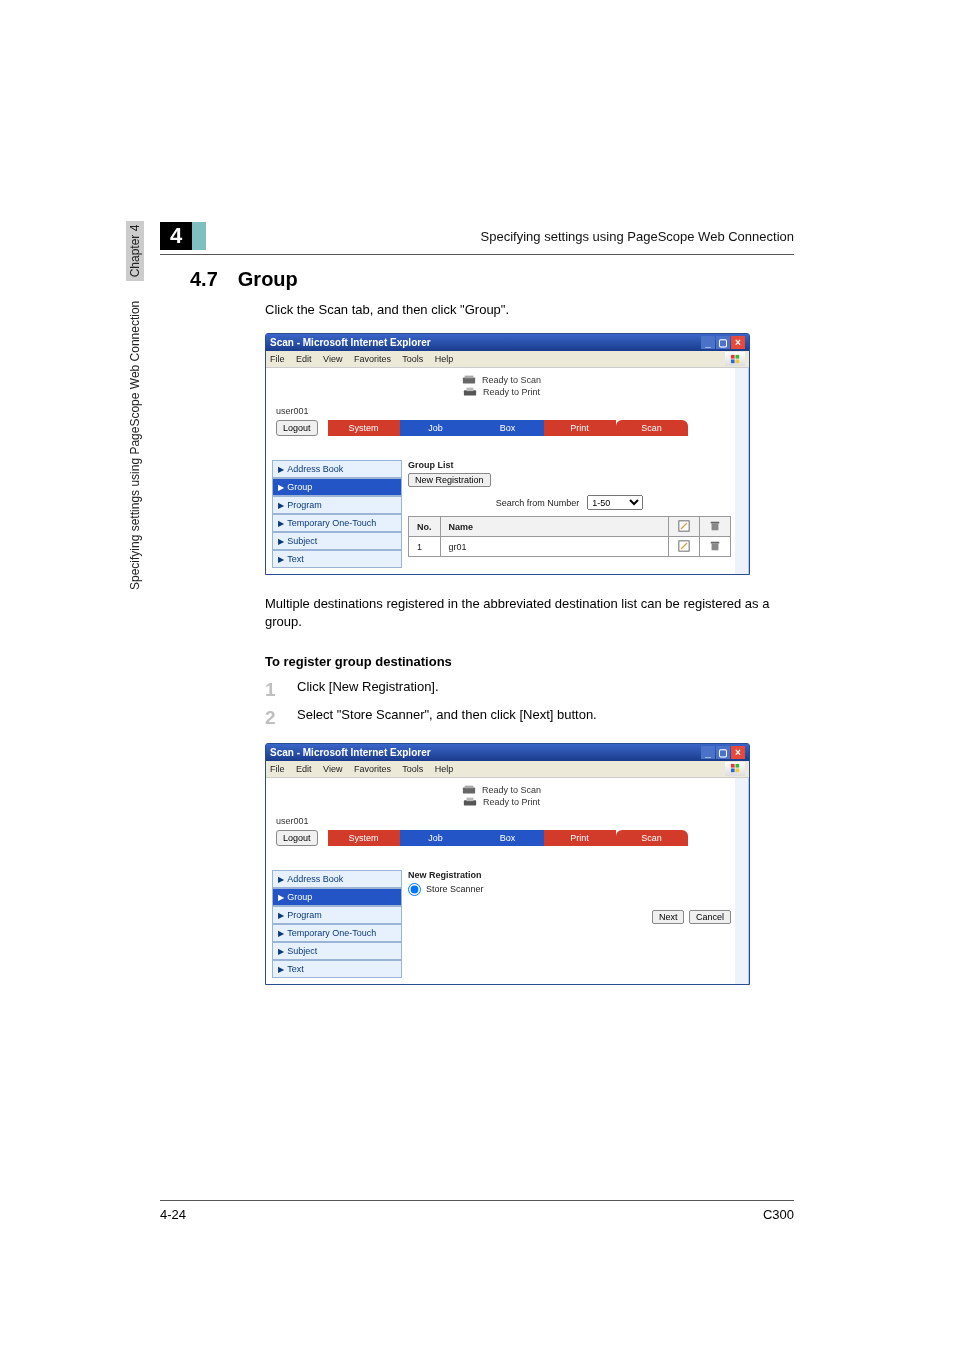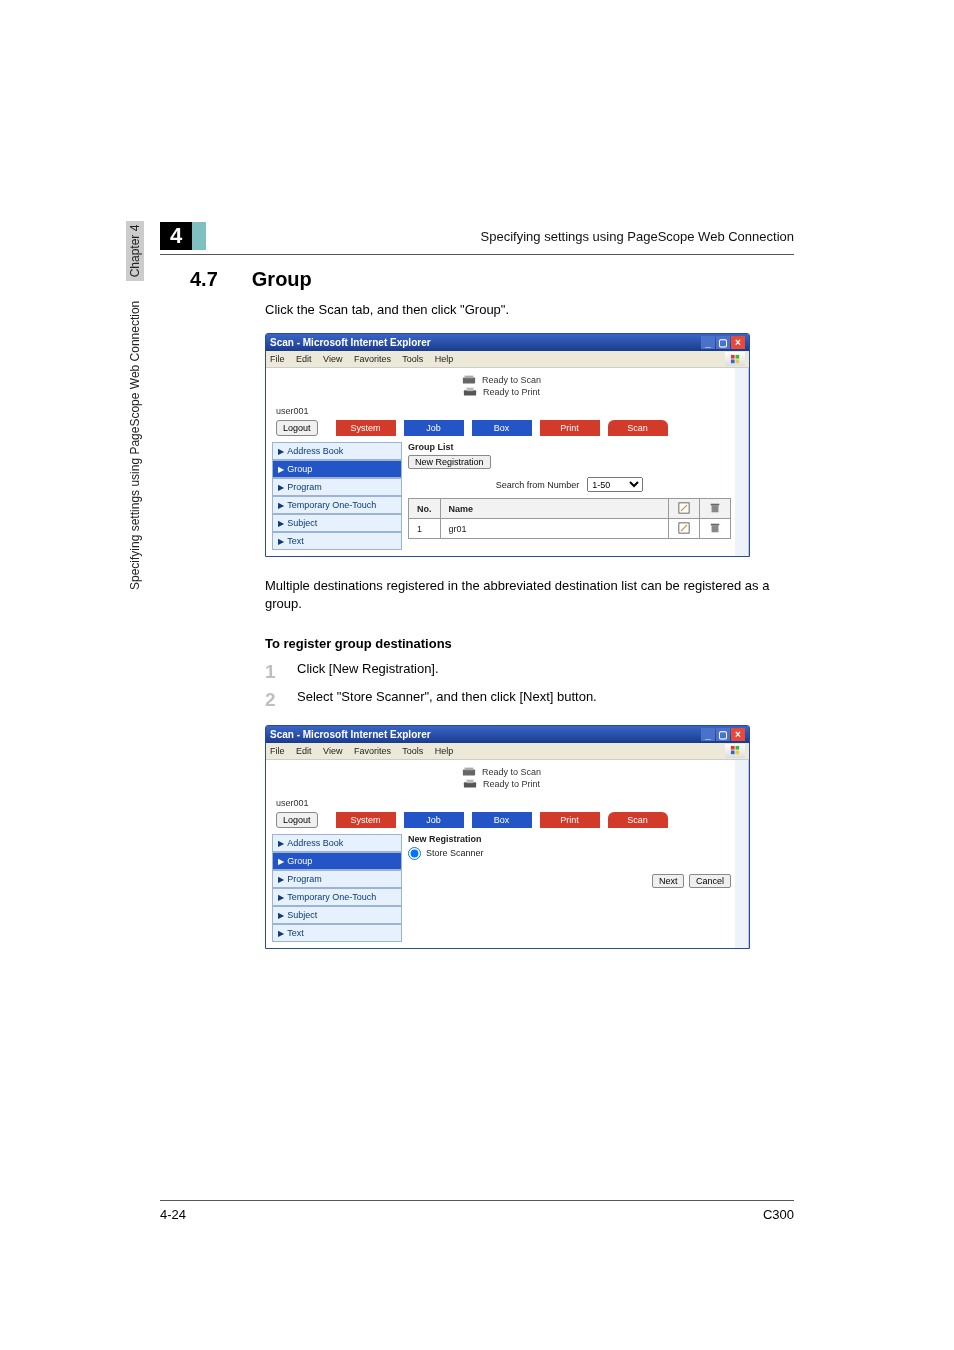--- a/index.html
+++ b/index.html
@@ -79,21 +79,21 @@
   .content {
     position: absolute;
     top: 268px;
     left: 190px;
     right: 160px;
   }
 
   .sect-head {
     display: flex;
     align-items: baseline;
-    gap: 34px;
+    gap: 20px;
   }
   .sect-num { font-size: 20px; font-weight: bold; }
   .sect-title { font-size: 20px; font-weight: bold; }
 
   .body-text {
     font-size: 13px;
     margin-left: 75px;
     margin-top: 10px;
     line-height: 1.4;
   }
@@ -171,28 +171,28 @@
     margin-bottom:8px;
   }
   .status-row .line { display:flex; align-items:center; gap:6px; font-size:9px; color:#333;}
   .status-row svg { width:14px; height:12px; }
 
   .useridrow {
     font-size:9px; color:#333; padding-left:4px; margin-bottom:4px;
   }
 
   .navtabs {
-    display:flex; align-items:center; gap:8px; padding-left:4px; margin-bottom:6px;
+    display:flex; align-items:center; gap:0; padding-left:4px; margin-bottom:24px;
   }
   .logout-btn {
     height:16px; font-size:9px; border:1px solid #888; border-radius:3px;
     background:#f0f0f0; padding:0 6px; margin-right:10px;
   }
   .tab {
-    width:60px; height:16px; text-align:center; color:#fff; font-size:9px;
+    width:72px; height:16px; text-align:center; color:#fff; font-size:9px;
     line-height:16px;
     background:#2455c6;
   }
   .tab.red { background:#d23a2a; }
   .tab.act { border-top-left-radius:6px; border-top-right-radius:6px;}
 
   .cols { display:flex; gap:6px; }
   .sidenav {
     width:130px; display:flex; flex-direction:column; gap:0;
     font-size:9px;

